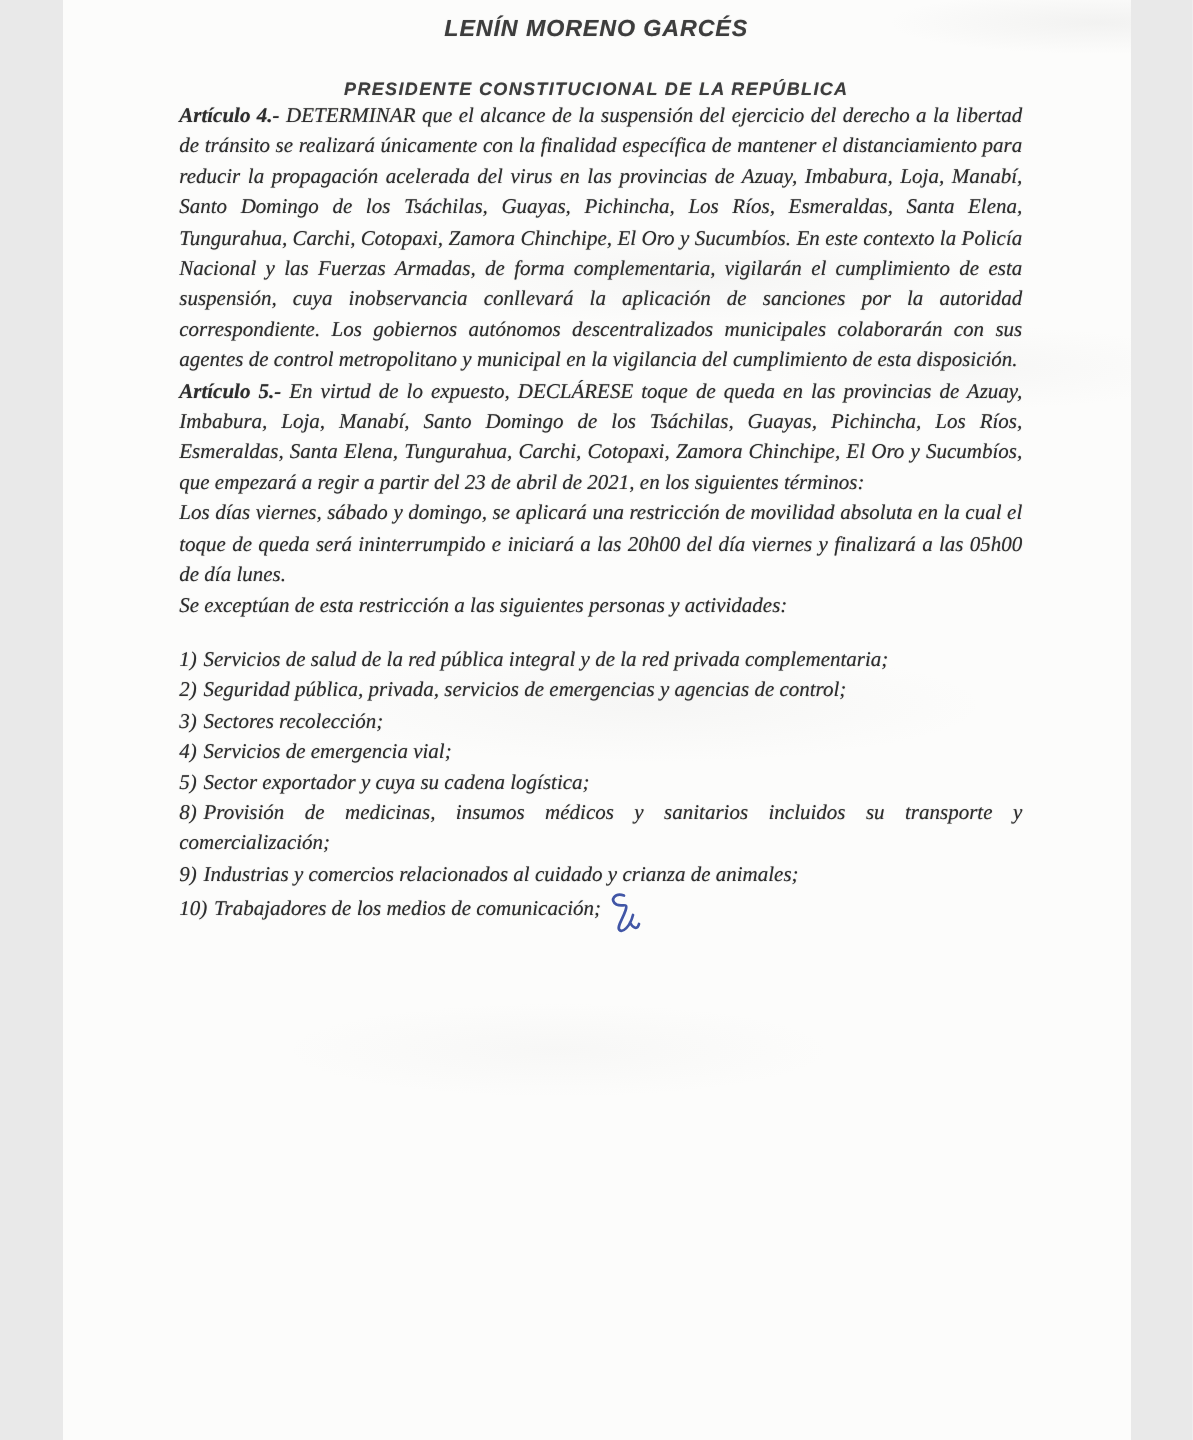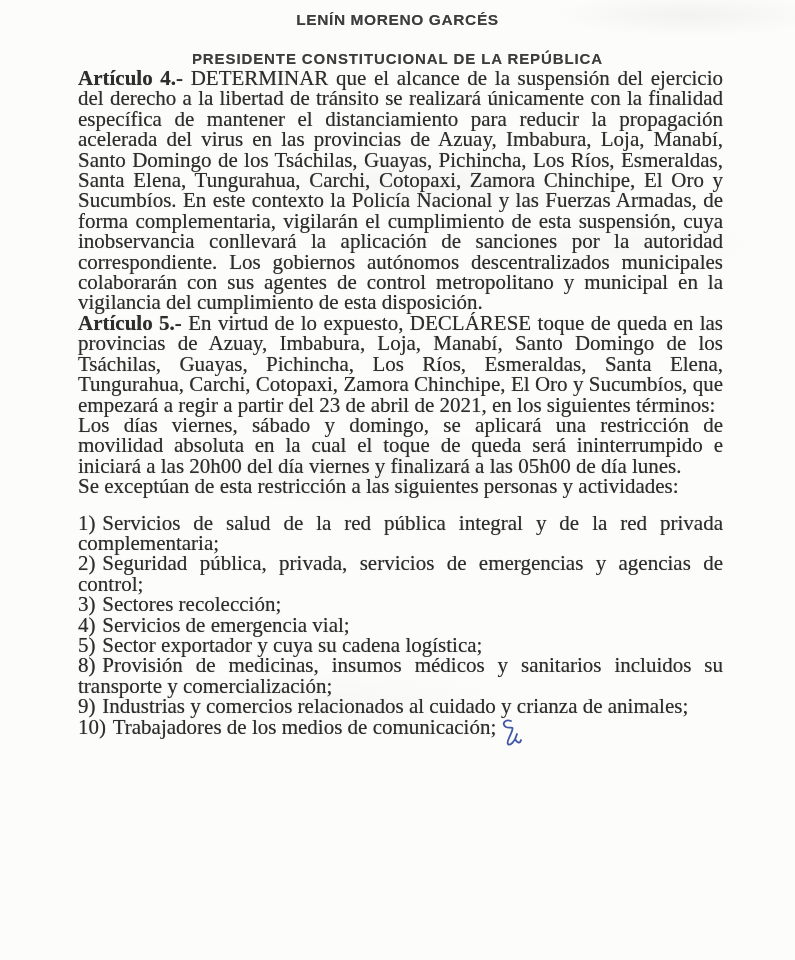--- a/index.html
+++ b/index.html
@@ -3,57 +3,58 @@
 <meta charset="utf-8">
 <title>Document</title>
 <style>
   html, body {
     margin: 0;
     padding: 0;
     background: #e9e9e9;
   }
   .page {
     position: relative;
-    width: 795px;
+    width: 712px;
     height: 960px;
     margin: 0 auto;
     overflow: hidden;
     background:
       radial-gradient(280px 45px at 430px 185px, rgba(185,185,185,0.10), transparent 70%),
       radial-gradient(320px 55px at 390px 470px, rgba(185,185,185,0.09), transparent 70%),
       radial-gradient(220px 40px at 610px 245px, rgba(185,185,185,0.08), transparent 70%),
       radial-gradient(200px 30px at 690px 15px, rgba(170,170,170,0.12), transparent 70%),
       radial-gradient(260px 45px at 330px 700px, rgba(185,185,185,0.07), transparent 70%),
       #fcfcfb;
     font-family: "Liberation Serif", serif;
     color: #2d2d2d;
+    font-style: italic;
   }
   .doc-header {
     text-align: center;
     font-family: "Liberation Sans", sans-serif;
     font-weight: 700;
     color: #3d3d3d;
   }
   .doc-header .name {
     padding-top: 11px;
     font-size: 15.5px;
     line-height: 18px;
     letter-spacing: 0.6px;
     text-shadow: 0 0 0.6px rgba(60,60,60,0.5);
   }
   .doc-header .title {
     margin-top: 21px;
-    font-size: 15px;
+    font-size: 12px;
     line-height: 18px;
     letter-spacing: 0.9px;
     text-shadow: 0 0 0.6px rgba(60,60,60,0.5);
   }
   .content {
     margin: 0 72px 0 78px;
-    font-size: 21px;
+    font-size: 14px;
     line-height: 20.4px;
     text-align: justify;
     text-shadow: 0 0 0.7px rgba(45,45,45,0.55);
   }
   .content p { margin: 0; }
   .art-label { font-weight: 700; }
   .article-4 { margin-top: 27px; }
   .article-5 { margin-top: 17px; }
   .weekday   { margin-top: 15px; }
   .weekend   { margin-top: 21px; }

